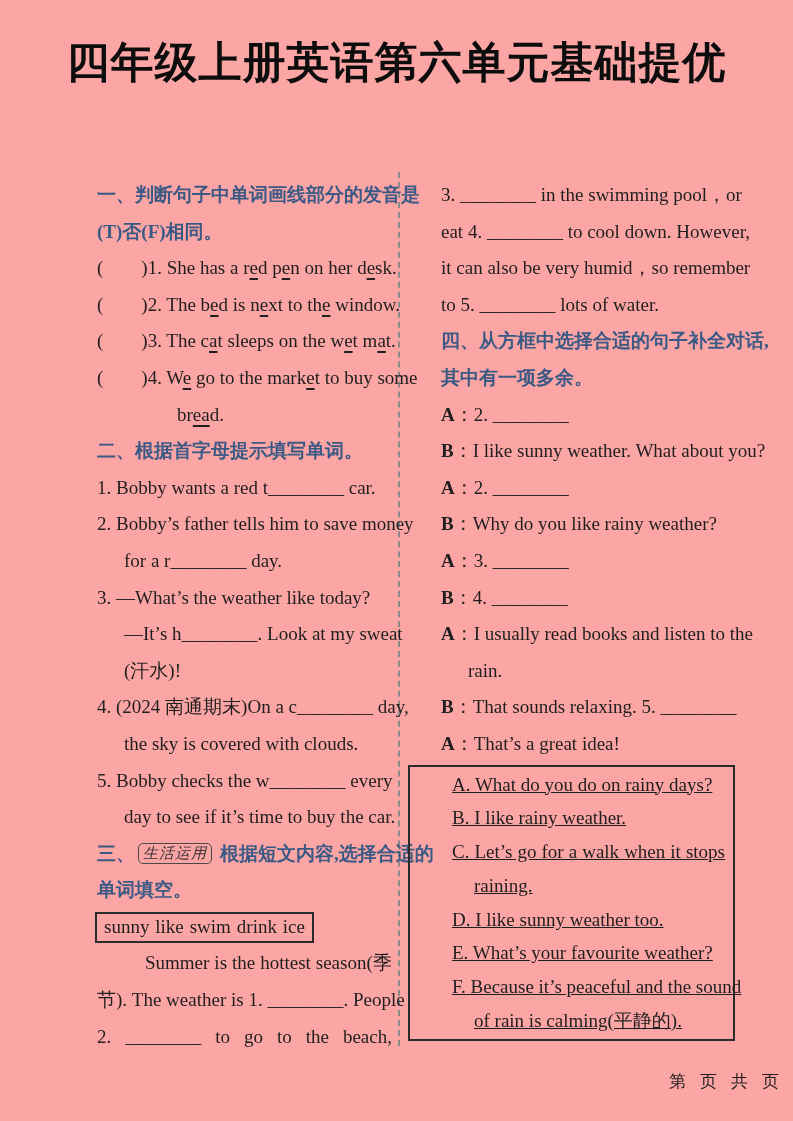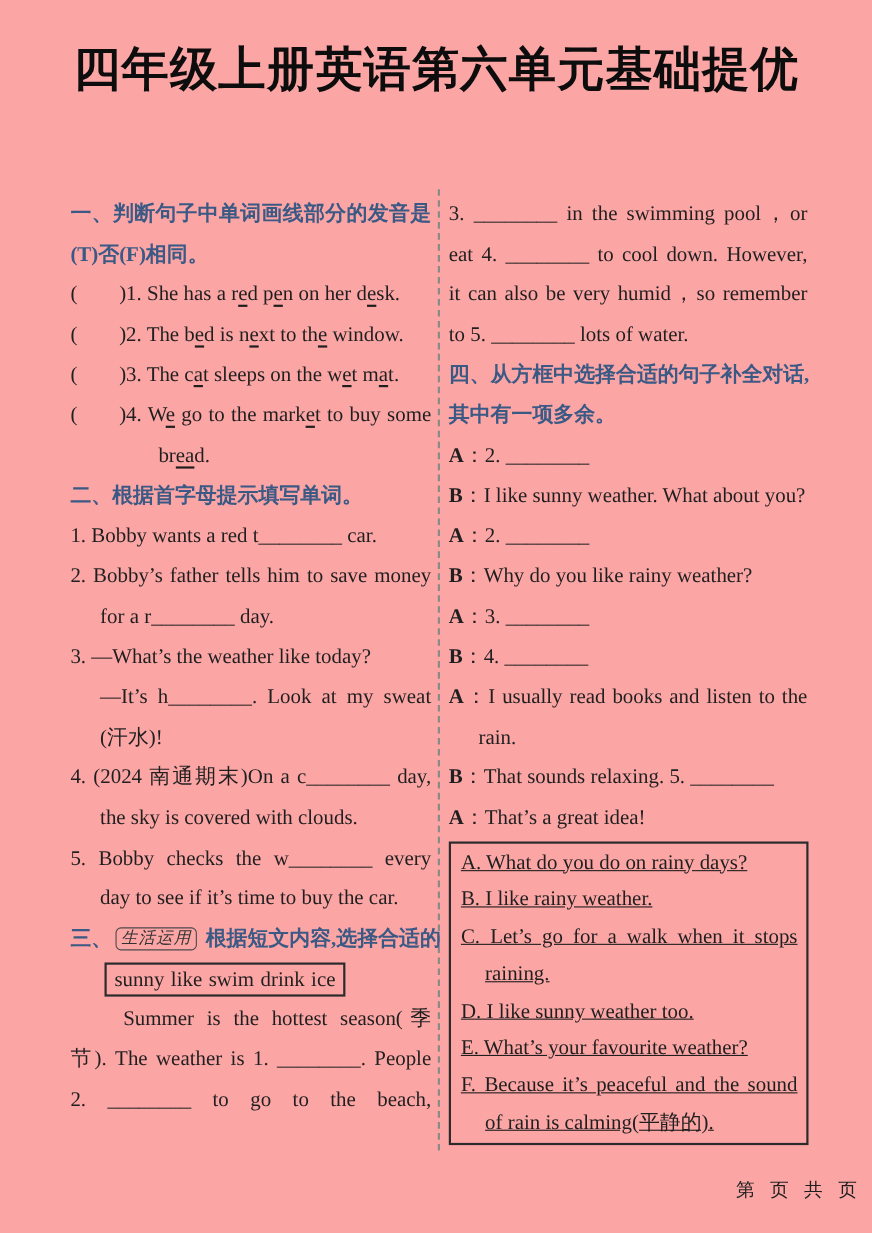--- a/index.html
+++ b/index.html
@@ -8,21 +8,21 @@
   .title{position:absolute;top:34px;left:0;width:100%;text-align:center;
          font-family:"Liberation Sans",sans-serif;font-weight:bold;font-size:43px;
          letter-spacing:1px;color:#0d0d0d;}
   .col{position:absolute;top:177px;}
   #leftcol{left:64px;width:328px;}
   #rightcol{left:408px;width:326px;}
   .divider{position:absolute;left:398px;top:172px;height:874px;width:0;
            border-left:2px dashed #8a8a8a;}
   .footer{position:absolute;top:1070px;left:0;width:100%;text-align:right;
           font-size:17px;letter-spacing:14px;text-indent:14px;color:#1f1f1f;font-family:Liberation Mono, monospace;}
-  .line{line-height:36.6px;font-size:19px;white-space:nowrap;}
+  .line{line-height:36.6px;font-size:19px;white-space:nowrap;margin-left:33px;}
   .just{text-align:justify;text-align-last:justify;}
   .ind1{padding-left:27px;}
   .ind2{padding-left:80px;}
   .ind3{padding-left:48px;}
   .u{text-decoration:underline;text-decoration-thickness:1.5px;text-underline-offset:4px;}
   .h{color:#3a5a85;font-weight:bold;}
   .b{font-weight:bold;}
   .boxlabel{display:inline-block;border:1.5px solid #4a4a4a;border-radius:5px;
             padding:0 4px;margin:0 8px 0 3px;font-size:15px;font-style:italic;
             line-height:19px;color:#333333;vertical-align:2px;letter-spacing:1px;}
@@ -52,20 +52,21 @@
       <div class="line just"><span>2. Bobby’s father tells him to save money</span></div>
       <div class="line ind1"><span>for a r________ day.</span></div>
       <div class="line"><span>3. —What’s the weather like today?</span></div>
       <div class="line just ind1"><span>—It’s h________. Look at my sweat</span></div>
       <div class="line ind1"><span>(汗水)!</span></div>
       <div class="line just"><span>4. (2024 南通期末)On a c________ day,</span></div>
       <div class="line ind1"><span>the sky is covered with clouds.</span></div>
       <div class="line just"><span>5. Bobby checks the w________ every</span></div>
       <div class="line ind1"><span>day to see if it’s time to buy the car.</span></div>
       <div class="line just"><span class="h">三、</span><span class="boxlabel">生活运用</span><span class="h">根据短文内容,选择合适的</span></div>
+      <div class="line"><span class="h">单词填空。</span></div>
       <div class="wordbank">
         <span>sunny</span>
         <span>like</span>
         <span>swim</span>
         <span>drink</span>
         <span>ice</span>
       </div>
       <div class="line just ind3"><span>Summer is the hottest season(季</span></div>
       <div class="line just"><span>节). The weather is 1. ________. People</span></div>
       <div class="line just"><span>2. ________ to go to the beach,</span></div>

